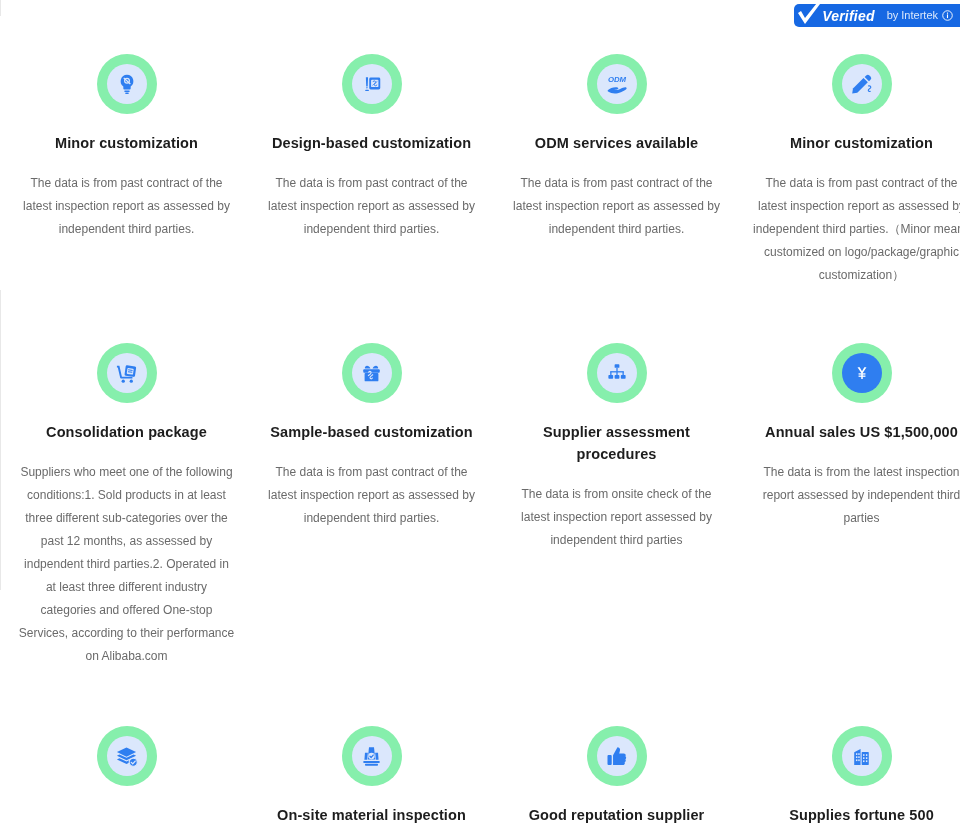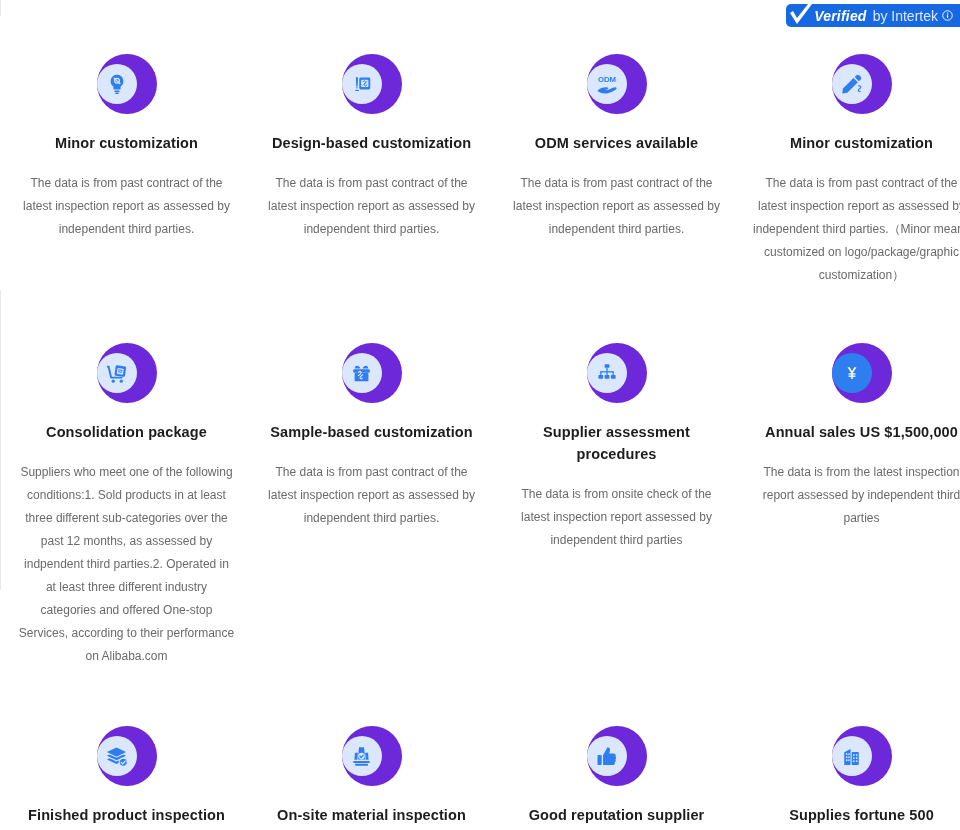--- a/index.html
+++ b/index.html
@@ -48,22 +48,22 @@
   .badge-verified {
     color: #ffffff;
     font-size: 14px;
     font-weight: bold;
     font-style: italic;
     letter-spacing: .2px;
     line-height: 1;
   }
   .badge-by {
     color: #dbe8fb;
-    font-size: 14px;
-    margin-left: 6px;
+    font-size: 11px;
+    margin-left: 12px;
     line-height: 1;
   }
   .badge-info {
     margin-left: 4px;
     width: 11px;
     height: 11px;
     display: inline-block;
   }
 
   
@@ -92,24 +92,25 @@
     padding-top: 14px;
   }
   .cell.r2 { padding-top: 18px; }
   .cell.r3 { padding-top: 22px; }
 
   .icon-outer {
     width: 60px;
     height: 60px;
     margin: 0 auto;
     border-radius: 50%;
-    background: #6d28d9;
+    background: #86efac;
     display: flex;
     align-items: center;
-    justify-content: flex-start;
+    justify-content: center;
+    font-style: italic;
   }
   .icon-inner {
     width: 40px;
     height: 40px;
     border-radius: 50%;
     background: #dbe7fc;
     display: flex;
     align-items: center;
     justify-content: center;
   }
@@ -292,21 +293,20 @@
         <div class="icon-inner">
           <svg width="23" height="23" viewBox="0 0 24 24" fill="#2f7ef0">
             <path d="M12 2.6 22 7.4 12 12.2 2 7.4z"></path>
             <path d="M2 11.2 12 16l10-4.8-2.6-1.2L12 13.4 4.6 10z"></path>
             <path d="M2 15 12 19.8 22 15l-2.6-1.2L12 17.2 4.6 13.8z"></path>
             <circle cx="19" cy="18" r="4.2" fill="#2f7ef0" stroke="#dbe7fc" stroke-width="1.2"></circle>
             <path d="M17 18.1l1.5 1.6 2.6-2.9" stroke="#dbe7fc" stroke-width="1.4" fill="none" stroke-linecap="round"></path>
           </svg>
         </div>
       </div>
-      <div class="card-title">Finished product inspection</div>
 
     </div>
 
     <div class="cell r3" style="margin-top:36px;">
       <div class="icon-outer">
         <div class="icon-inner">
           <svg width="23" height="23" viewBox="0 0 24 24" fill="#2f7ef0">
             <path d="M9.4 2.4h5.2l1.4 12.6H8z"></path>
             <path d="M5.2 8.2h3l-.8 7.2H4.6z"></path>
             <path d="M18.8 8.2h-3l.8 7.2h2.8z"></path>

